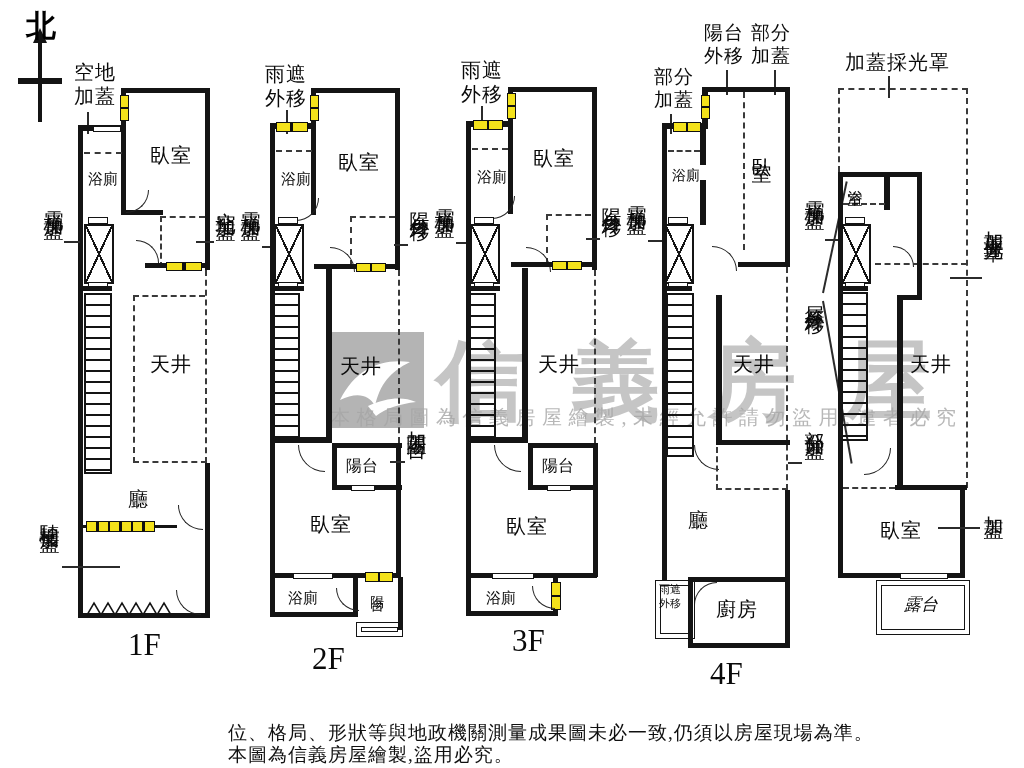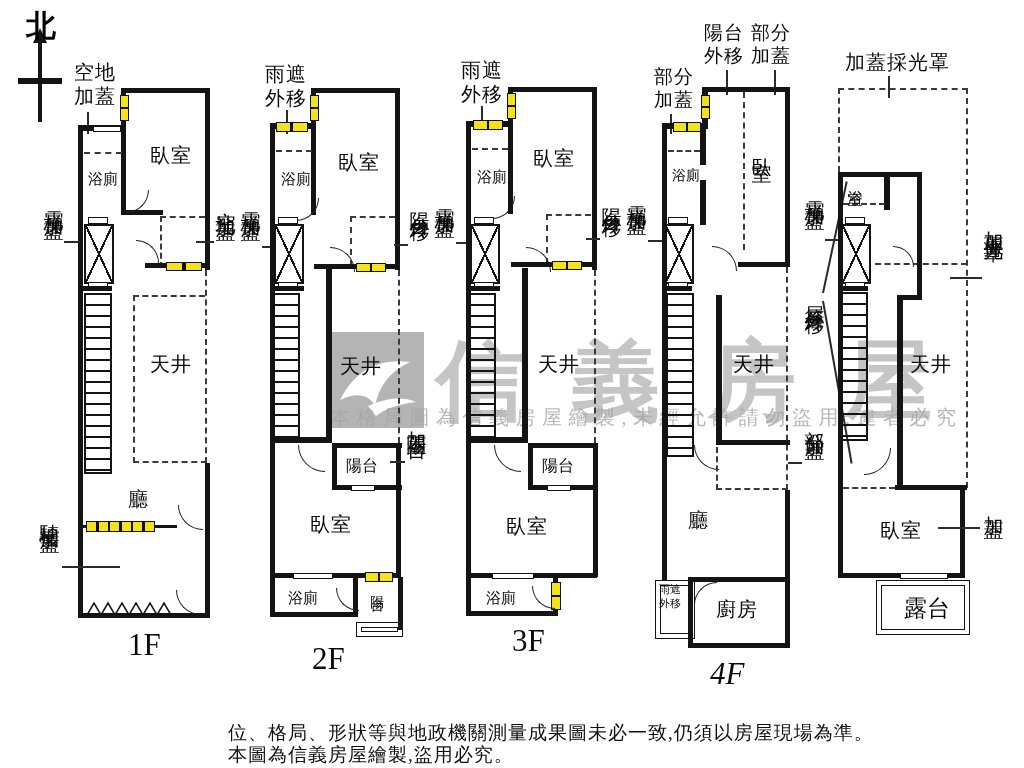--- a/index.html
+++ b/index.html
@@ -255,21 +255,21 @@
   <div class="dh" style="left:716px;top:488px;width:72px;"></div>
   <div class="lbl" style="left:688px;top:508px;">廳</div>
   <div class="w" style="left:785px;top:490px;width:5px;height:158px;"></div>
   <div class="w" style="left:688px;top:577px;width:102px;height:5px;"></div>
   <div class="w" style="left:688px;top:577px;width:5px;height:71px;"></div>
   <div class="w" style="left:688px;top:643px;width:102px;height:5px;"></div>
   <div class="arc tl" style="left:694px;top:582px;width:22px;height:22px;"></div>
   <div class="lbl" style="left:716px;top:597px;">廚房</div>
   <div class="dbox" style="left:655px;top:580px;width:38px;height:57px;"></div>
   <div class="lbl tiny" style="left:659px;top:583px;width:26px;">雨遮外移</div>
-  <div class="lbl title" style="left:710px;top:655px;font-style:italic;">4F</div>
+  <div class="lbl title" style="left:710px;top:655px;">4F</div>
 
   <div class="lbl v" style="left:803px;top:185px;height:100px;">電梯加蓋</div>
   <div class="ld" style="left:825px;top:239px;width:16px;height:2px;"></div>
   <div class="lbl v" style="left:803px;top:290px;height:100px;">屋簷外移</div>
   <div class="diag" style="left:823px;top:292px;width:114px;transform:rotate(-78deg);"></div>
   <div class="diag" style="left:823px;top:300px;width:165px;transform:rotate(80deg);"></div>
   <div class="lbl v" style="left:803px;top:415px;height:100px;">部分加蓋</div>
   <div class="ld" style="left:788px;top:462px;width:14px;height:2px;"></div>
 
   <div class="lbl" style="left:845px;top:50px;white-space:nowrap;">加蓋採光罩</div>
@@ -294,21 +294,21 @@
   <div class="w" style="left:897px;top:295px;width:6px;height:195px;"></div>
   <div class="lbl" style="left:910px;top:352px;">天井</div>
   <div class="arc br" style="left:864px;top:448px;width:26px;height:26px;"></div>
   <div class="dh" style="left:843px;top:487px;width:52px;"></div>
   <div class="w" style="left:895px;top:485px;width:72px;height:5px;"></div>
   <div class="w" style="left:960px;top:490px;width:5px;height:88px;"></div>
   <div class="lbl" style="left:880px;top:518px;">臥室</div>
   <div class="w" style="left:838px;top:573px;width:127px;height:5px;"></div>
   <div class="ww" style="left:900px;top:573px;width:46px;height:4px;"></div>
   <div class="dbox" style="left:876px;top:580px;width:92px;height:53px;"></div>
-  <div class="lbl small" style="left:904px;top:595px;font-size:23px;">露台</div>
+  <div class="lbl small" style="left:904px;top:595px;font-size:17px;font-style:italic;">露台</div>
   <div class="lbl v" style="left:982px;top:215px;height:128px;">加蓋採光罩</div>
   <div class="ld" style="left:950px;top:277px;width:32px;height:2px;"></div>
   <div class="lbl v" style="left:982px;top:500px;height:52px;">加蓋</div>
   <div class="ld" style="left:938px;top:527px;width:42px;height:2px;"></div>
 
   <div class="disc" style="left:228px;top:742px;">本圖為信義房屋繪製,盜用必究。</div>
   <div class="disc" style="left:228px;top:720px;">位、格局、形狀等與地政機關測量成果圖未必一致,仍須以房屋現場為準。</div>
 
 </div>
 

